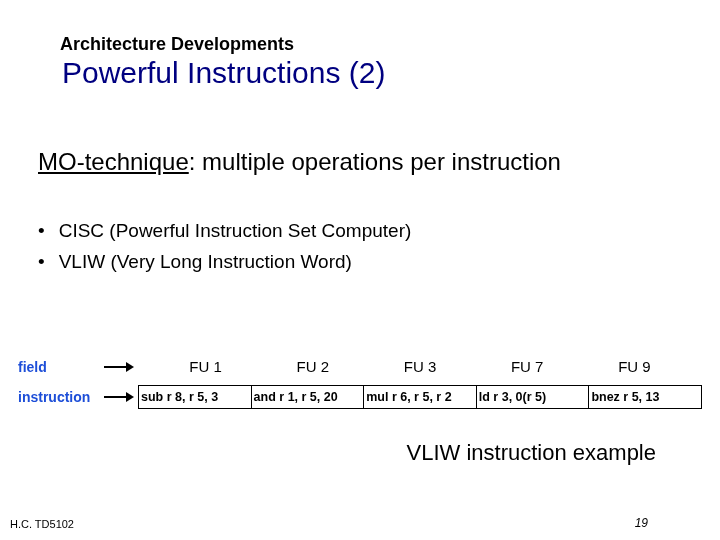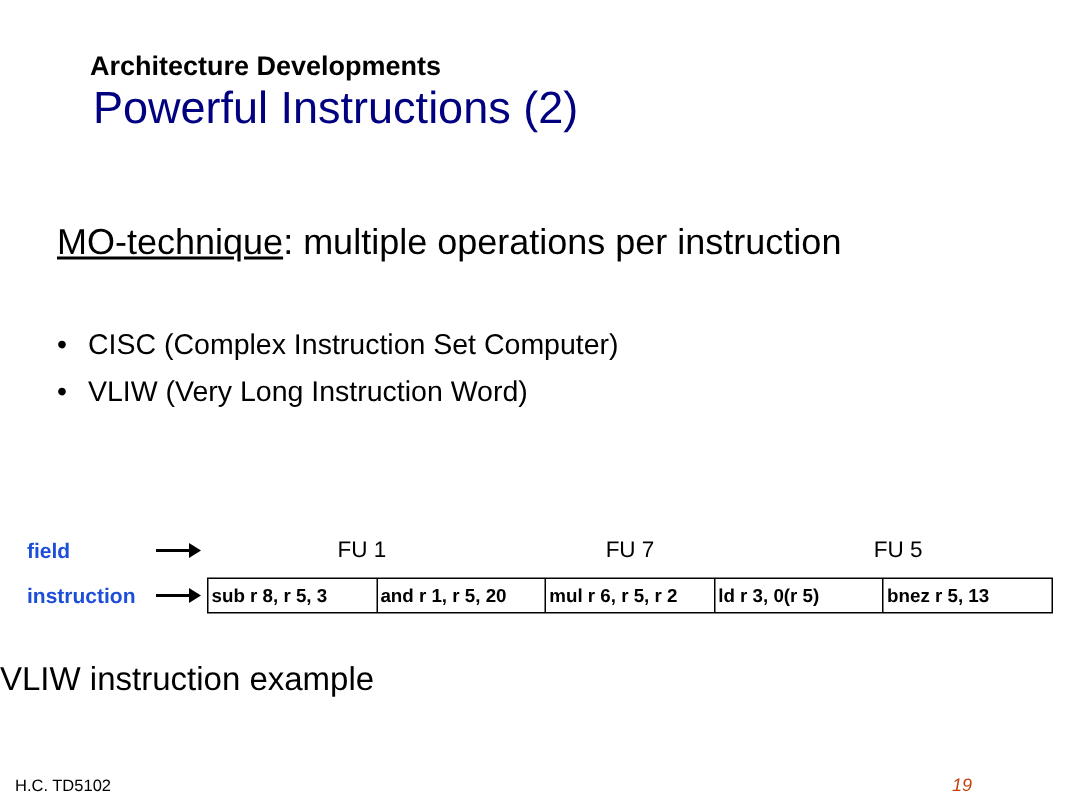--- a/index.html
+++ b/index.html
@@ -125,64 +125,66 @@
     white-space: nowrap;
   }
   .instr-cell:last-child {
     border-right: none;
   }
   .caption {
     position: absolute;
     left: 0;
     right: 0;
     top: 440px;
-    text-align: left;
+    text-align: right;
     font-size: 22px;
   }
   .footer-left {
     position: absolute;
     left: 10px;
     bottom: 10px;
     font-size: 11px;
     color: #000;
   }
   .footer-right {
     position: absolute;
     right: 8px;
     bottom: 10px;
     font-size: 12px;
-    color: #c2410c;
+    color: #000000;
     font-style: italic;
   }
 </style>
 </head>
 <body>
 
 <div class="slide">
 
   <div class="kicker">Architecture Developments</div>
   <div class="title">Powerful Instructions (2)</div>
 
   <div class="mo-line">
     <span class="subtitle-term">MO-technique</span><span>: multiple operations per instruction</span>
   </div>
 
   <div class="bullets">
-    <div class="bullet">CISC (Complex Instruction Set Computer)</div>
+    <div class="bullet">CISC (Powerful Instruction Set Computer)</div>
     <div class="bullet">VLIW (Very Long Instruction Word)</div>
   </div>
 
   <div class="diagram">
     <div class="row">
       <div class="row-label">field</div>
       <div class="arrow"></div>
       <div class="field-cells">
         <div class="field-cell">FU 1</div>
+        <div class="field-cell">FU 2</div>
+        <div class="field-cell">FU 3</div>
         <div class="field-cell">FU 7</div>
-        <div class="field-cell">FU 5</div>
+        <div class="field-cell">FU 9</div>
       </div>
     </div>
     <div class="row">
       <div class="row-label">instruction</div>
       <div class="arrow"></div>
       <div class="instr-cells">
         <div class="instr-cell">sub r 8, r 5, 3</div>
         <div class="instr-cell">and r 1, r 5, 20</div>
         <div class="instr-cell">mul r 6, r 5, r 2</div>
         <div class="instr-cell">ld r 3, 0(r 5)</div>

